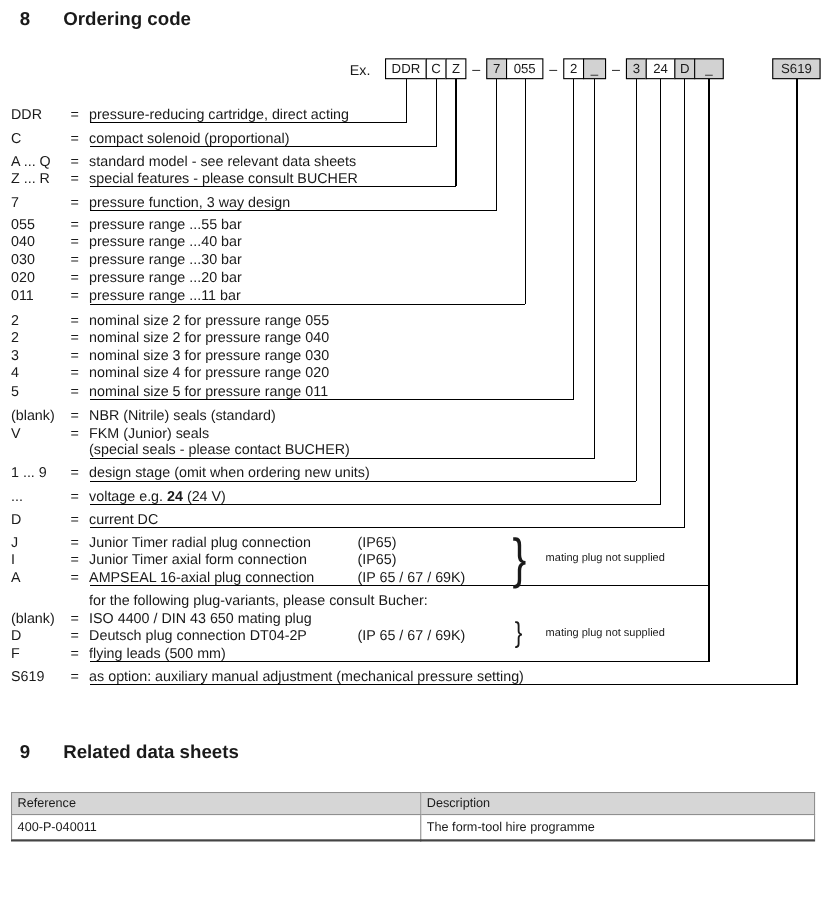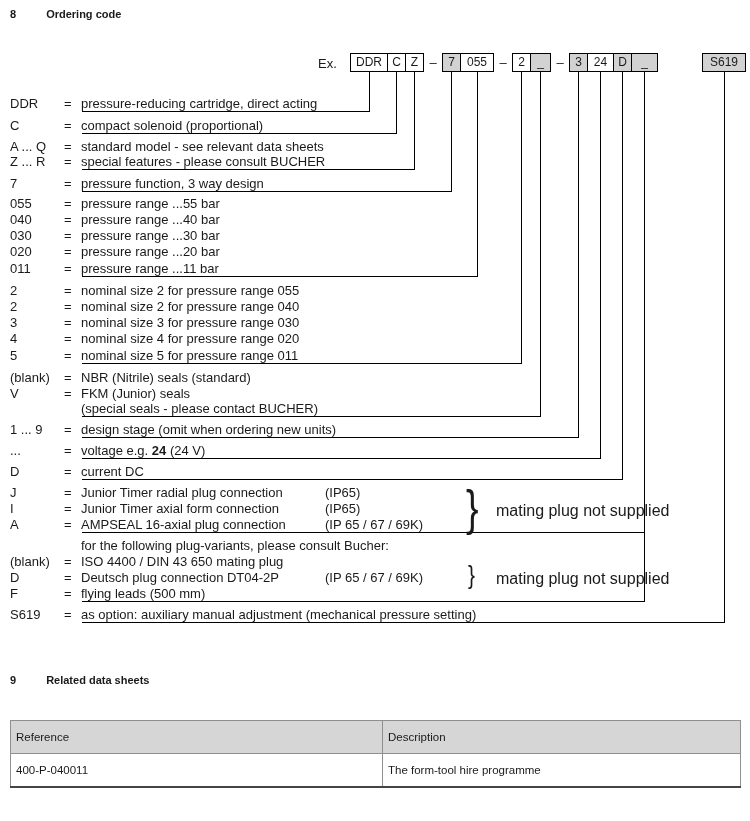--- a/index.html
+++ b/index.html
@@ -2,21 +2,21 @@
 <html><head>
 <meta charset="utf-8">
 <style>
   * { box-sizing: border-box; }
   html,body { margin:0; padding:0; }
   body {
     width:750px; height:821px; position:relative; background:#ffffff;
     font-family:"Liberation Sans", sans-serif; color:#1a1a1a;
     overflow:hidden;
   }
-  .heading { position:absolute; left:10px; font-size:11px; font-weight:700; white-space:nowrap; }
+  .heading { position:absolute; left:18px; font-size:17px; font-weight:700; white-space:nowrap; }
   .heading .ht { margin-left:30px; }
 
   .exlabel { position:absolute; left:318px; top:56px; font-size:13px; }
 
   .cbox {
     position:absolute; top:53px; height:19px; border:1px solid #000;
     font-size:12px; line-height:16px; text-align:center; background:#fff;
     white-space:nowrap; overflow:hidden;
   }
   .cbox.shaded { background:#d2d2d2; }
@@ -26,32 +26,32 @@
   .lines line { stroke:#000; stroke-width:1; shape-rendering:crispEdges; }
 
   .lrow { position:absolute; left:10px; height:16px; font-size:13px; white-space:nowrap; }
   .lcode { display:inline-block; width:54px; }
   .leq   { display:inline-block; width:17px; }
   .lip   { position:absolute; left:315px; top:0; }
 
   .brace { position:absolute; font-weight:400; transform-origin:left center; }
   .brace1 { left:466px; top:483px; font-size:50px; line-height:50px; transform:scaleX(0.75); }
   .brace2 { left:468px; top:562px; font-size:26px; line-height:26px; transform:scaleX(0.8); }
-  .mnote { position:absolute; left:496px; font-size:16px; white-space:nowrap; }
+  .mnote { position:absolute; left:496px; font-size:10px; white-space:nowrap; }
 
   .rtable {
     position:absolute; left:10px; top:720px; width:731px;
     border-collapse:collapse; font-size:11.5px; table-layout:fixed;
     border-top:1px solid #666; border-bottom:2px solid #444;
   }
   .rtable th, .rtable td {
-    border:1px solid #8f8f8f; text-align:left; padding:10px 5px; overflow:hidden; white-space:nowrap;
+    border:1px solid #8f8f8f; text-align:left; padding:3px 5px; overflow:hidden; white-space:nowrap;
   }
   .rtable thead th { background:#d6d6d6; font-weight:400; height:20px; }
-  .rtable tbody td { height:32px; background:#fff; }
+  .rtable tbody td { height:23px; background:#fff; }
   .col-ref { width:372px; }
 </style>
 </head>
 <body>
 
 <div class="heading" style="top:8px;">
   <span>8</span><span class="ht">Ordering code</span>
 </div>
 
 <span class="exlabel">Ex.</span>

